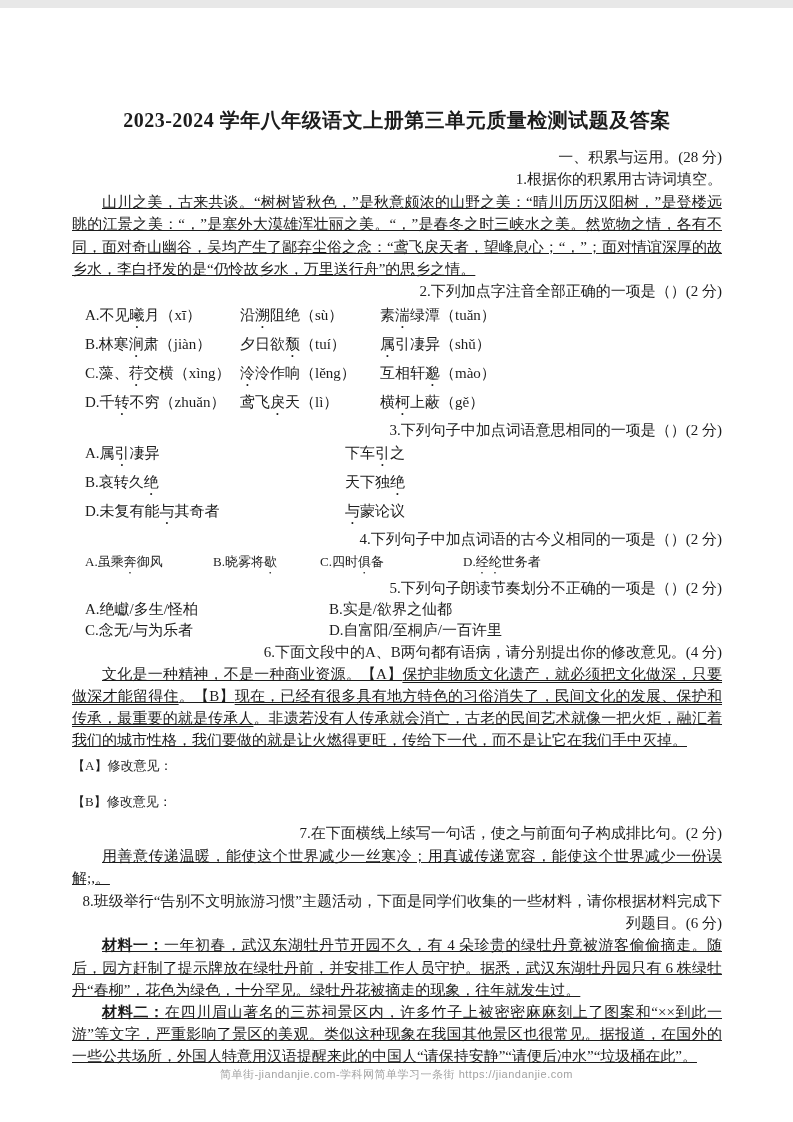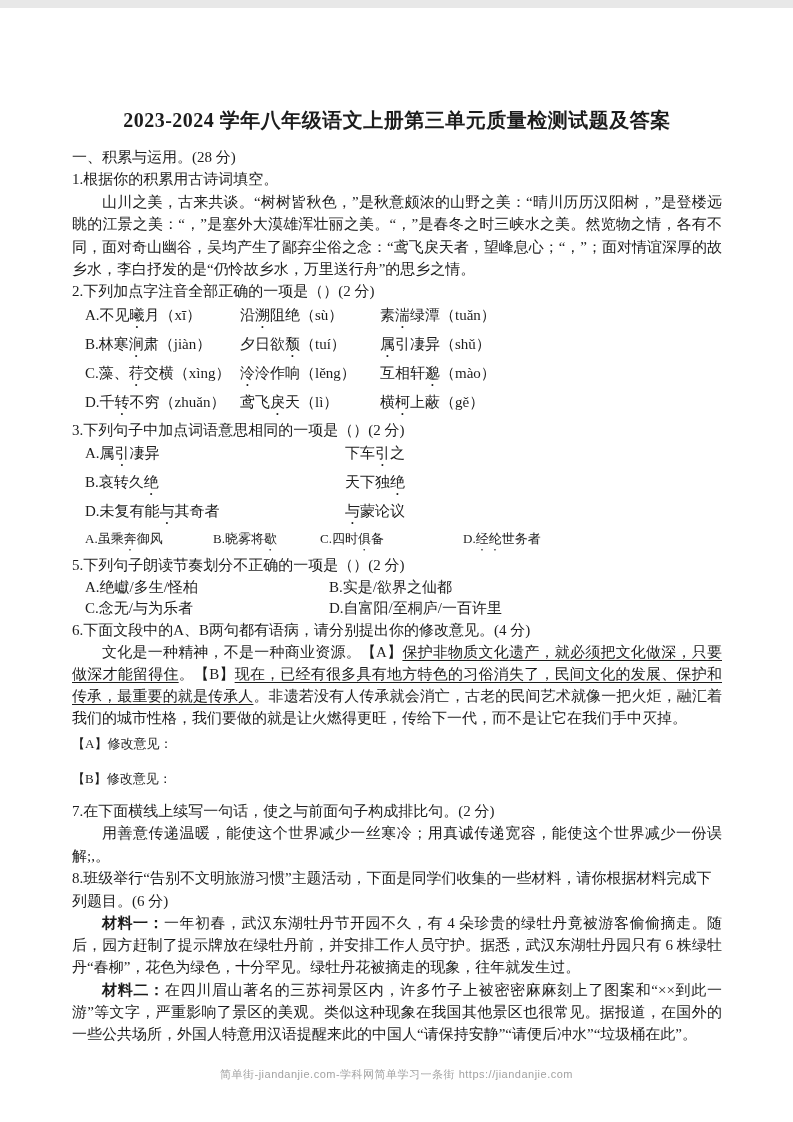--- a/index.html
+++ b/index.html
@@ -14,24 +14,24 @@
   }
   .content{padding:0 71px 0 72px;}
   .title{
     margin:99px 0 13px 0;
     font-size:20px;
     font-weight:bold;
     text-align:center;
     line-height:26px;
     letter-spacing:0.5px;
   }
-  .line{font-size:15px;line-height:22.4px;}
+  .line{font-size:15px;line-height:22.4px;text-align:right;}
   .para{
     margin:0;font-size:15px;line-height:22.4px;
-    text-align:justify;text-indent:2em;
+    text-align:justify;text-indent:2em;text-decoration:underline;
   }
   .opts{padding-left:13px;}
   .oline{font-size:15px;}
   .q2 .oline{line-height:25px;}
   .q3 .oline{line-height:24px;}
   .q5 .oline{line-height:21px;}
   .q2c1{display:inline-block;width:155px;}
   .q2c2{display:inline-block;width:140px;}
   .q3l{display:inline-block;width:260px;}
   .q4a{display:inline-block;width:128px;}
@@ -83,20 +83,21 @@
       <div class="oline"><span class="q2c1"><span>D.千</span><span class="dot">转</span><span>不穷（zhuǎn）</span></span><span class="q2c2"><span>鸢飞</span><span class="dot">戾</span><span>天（lì）</span></span><span><span>横</span><span class="dot">柯</span><span>上蔽（gě）</span></span></div>
     </div>
 
     <div class="line">3.下列句子中加点词语意思相同的一项是（）(2 分)</div>
     <div class="opts q3">
       <div class="oline"><span class="q3l"><span>A.属</span><span class="dot">引</span><span>凄异</span></span><span><span>下车</span><span class="dot">引</span><span>之</span></span></div>
       <div class="oline"><span class="q3l"><span>B.哀转久</span><span class="dot">绝</span></span><span><span>天下独</span><span class="dot">绝</span></span></div>
       <div class="oline"><span class="q3l"><span>D.未复有能</span><span class="dot">与</span><span>其奇者</span></span><span><span class="dot">与</span><span>蒙论议</span></span></div>
     </div>
 
+    <div class="line">4.下列句子中加点词语的古今义相同的一项是（）(2 分)</div>
     <div class="q4line"><span class="q4a"><span>A.虽乘</span><span class="dot">奔</span><span>御风</span></span><span class="q4b"><span>B.晓雾将</span><span class="dot">歇</span></span><span class="q4c"><span>C.四时</span><span class="dot">俱</span><span>备</span></span><span><span>D.</span><span class="dot">经纶</span><span>世务者</span></span></div>
 
     <div class="line">5.下列句子朗读节奏划分不正确的一项是（）(2 分)</div>
     <div class="opts q5">
       <div class="oline"><span class="q5l">A.绝巘/多生/怪柏</span><span>B.实是/欲界之仙都</span></div>
       <div class="oline"><span class="q5l">C.念无/与为乐者</span><span>D.自富阳/至桐庐/一百许里</span></div>
     </div>
 
     <div class="line">6.下面文段中的A、B两句都有语病，请分别提出你的修改意见。(4 分)</div>
     <p class="para p6"><span>文化是一种精神，不是一种商业资源。【A】</span><span class="u">保护非物质文化遗产，就必须把文化做深，只要做深才能留得住</span><span>。【B】</span><span class="u">现在，已经有很多具有地方特色的习俗消失了，民间文化的发展、保护和传承，最重要的就是传承人</span><span>。非遗若没有人传承就会消亡，古老的民间艺术就像一把火炬，融汇着我们的城市性格，我们要做的就是让火燃得更旺，传给下一代，而不是让它在我们手中灭掉。</span></p>

